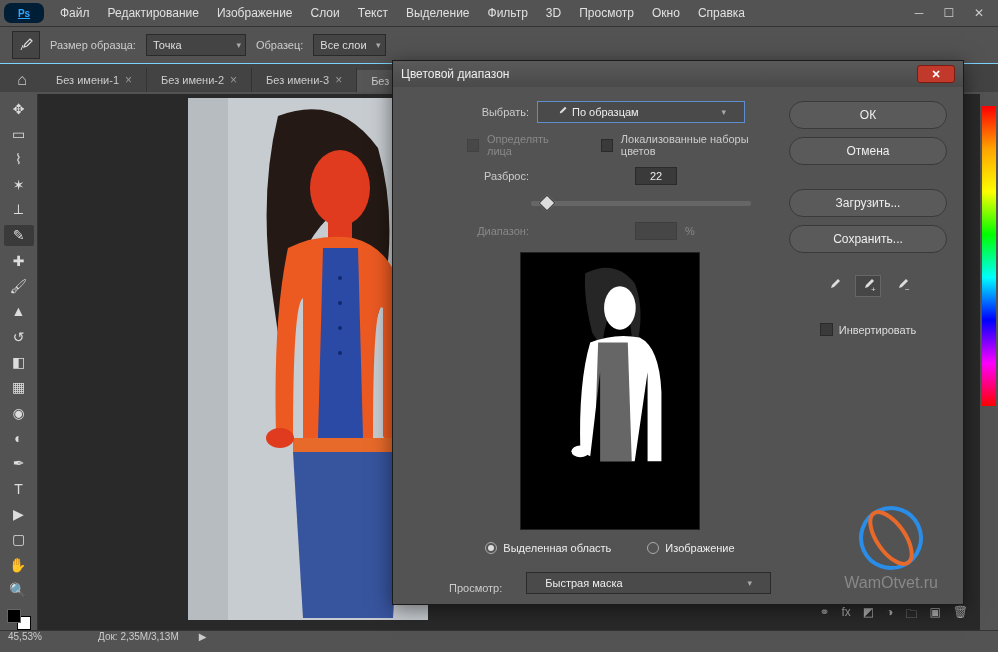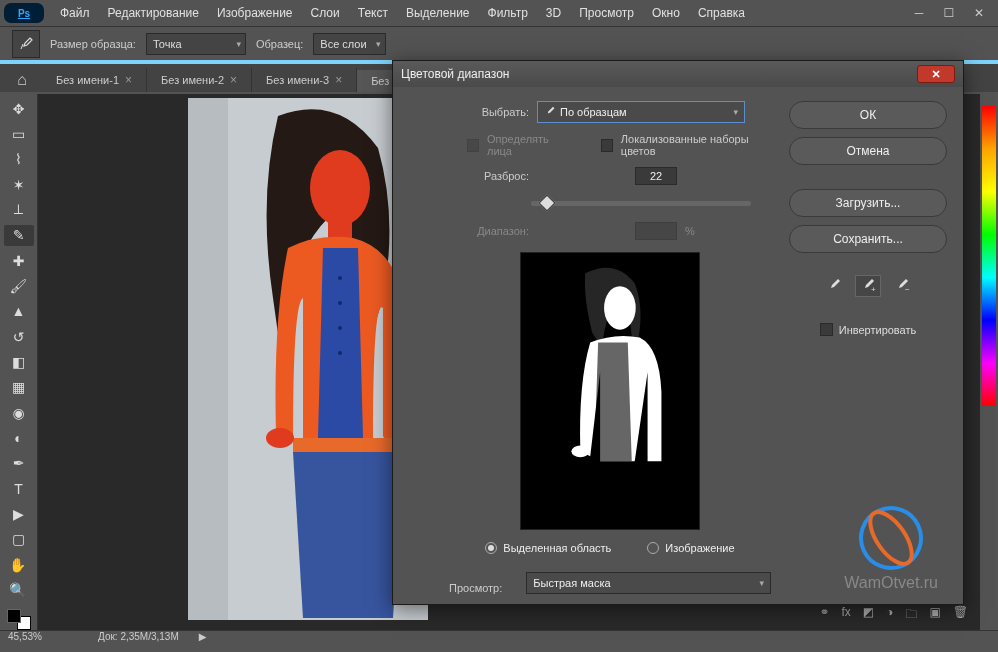--- a/index.html
+++ b/index.html
@@ -6,21 +6,21 @@
 body { width: 998px; height: 652px; background: #535353; overflow: hidden; position: relative; }
 
 
 .menubar { height: 26px; background: #535353; display: flex; align-items: center; padding: 0 4px; color: #e0e0e0; font-size: 12px; gap: 2px; }
 .menubar .ps-logo { width: 40px; height: 20px; background: #001e36; border-radius: 7px; display:flex; align-items:center; justify-content:center; color:#31a8ff; font-weight:bold; font-size:10px; margin-right:6px;text-decoration:underline;}
 .menubar .menu-item { padding: 0 8px; cursor: default; }
 .menubar .win-controls { margin-left: auto; display: flex; gap: 0; }
 .menubar .win-btn { width: 30px; height: 22px; display:flex; align-items:center; justify-content:center; color:#ccc; font-size:12px;}
 
 
-.optbar { height: 38px; background: #535353; border-top:1px solid #333; border-bottom:4px solid #7dd3fc; display:flex; align-items:center; padding:0 12px; color:#ccc; font-size:11px; gap:10px;}
+.optbar { height: 38px; background: #535353; border-top:1px solid #333; border-bottom:1px solid #7dd3fc; display:flex; align-items:center; padding:0 12px; color:#ccc; font-size:11px; gap:10px;}
 .opt-eyedrop { width:28px; height:28px; border:1px solid #2a2a2a; background:#444; display:flex; align-items:center; justify-content:center; }
 .opt-label{font-size:11px;}
 .opt-select { background:#444; border:1px solid #2a2a2a; color:#ddd; font-size:11px; height:22px; padding:0 18px 0 6px; position:relative; display:inline-flex; align-items:center; min-width:100px;text-align:center;}
 .opt-select::after{content:"▾"; position:absolute; right:4px; color:#aaa; font-size:9px;}
 
 
 .tabsrow { height:28px; background:#434343; display:flex; align-items:flex-end; padding-left:42px;}
 .tab { padding:5px 14px; color:#ccc; font-size:11px; display:flex; align-items:center; gap:6px; border-right:1px solid #333;}
 .tab.active { background:#565656;}
 .tab .x{color:#999; font-size:12px;}
@@ -55,21 +55,21 @@
 
 .dialog { position:absolute; left:392px; top:60px; width:572px; height:545px; background:#535353; border:1px solid #1a1a1a; box-shadow:0 4px 20px rgba(0,0,0,.5);}
 .dlg-title { height:26px; background:linear-gradient(#5a5a5a,#4a4a4a); display:flex; align-items:center; padding:0 8px; color:#eee; font-size:12px;}
 .dlg-close { margin-left:auto; width:38px; height:18px; background:#c1392b; border-radius:3px; display:flex; align-items:center; justify-content:center; color:#fff; font-size:11px; font-weight:bold; border:1px solid #7a1a10;}
 .dlg-body { padding:14px 16px 10px; display:flex; gap:18px; height:calc(100% - 26px); }
 .dlg-left { flex:1; display:flex; flex-direction:column;margin-left:40px; }
 .dlg-right { width:158px; display:flex; flex-direction:column; gap:8px; align-items:stretch;}
 
 .row { display:flex; align-items:center; gap:8px; color:#ccc; font-size:11px; margin-bottom:10px;}
 .row .label-right{width:80px; text-align:right;}
-.sel-box { flex:1; max-width:208px; background:#4a4a4a; border:1px solid #5d8ccf; height:22px; display:flex; align-items:center; padding:0 6px; color:#eee; font-size:11px; position:relative;}
+.sel-box { flex:1; max-width:208px; background:#4a4a4a; border:1px solid #5d8ccf; height:22px; display:flex; align-items:center; padding:0 18px; color:#eee; font-size:11px; position:relative;}
 .sel-box .dd{margin-left:auto; color:#aaa; font-size:9px;}
 .chk { width:13px; height:13px; border:1px solid #2a2a2a; background:#3a3a3a; display:inline-block;}
 .disabled{color:#888;}
 .num-box{ width:42px; height:18px; background:#3a3a3a; border:1px solid #2a2a2a; color:#eee; font-size:11px; text-align:center; display:inline-flex; align-items:center; justify-content:center;}
 
 .slider-wrap{ margin:4px 0 16px 82px; width:220px; height:14px; position:relative;}
 .slider-track{position:absolute; top:2px; left:0; right:0; height:5px; background:#666; border-radius:2px;}
 .slider-thumb{position:absolute; top:-2px; left:10px; width:12px; height:12px; transform:rotate(45deg); background:#ddd; border:1px solid #333;}
 
 .preview-box{ align-self:center; width:180px; height:278px; background:#000; border:1px solid #222; margin-top:2px;}

